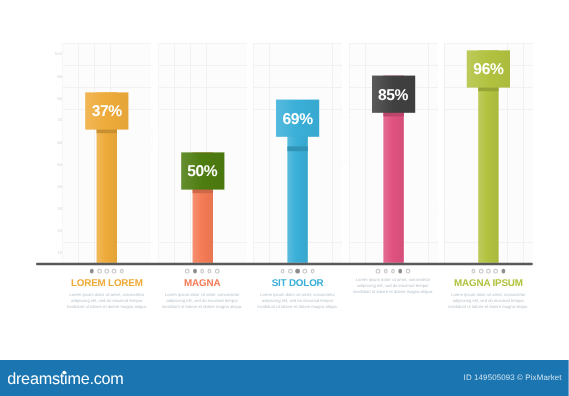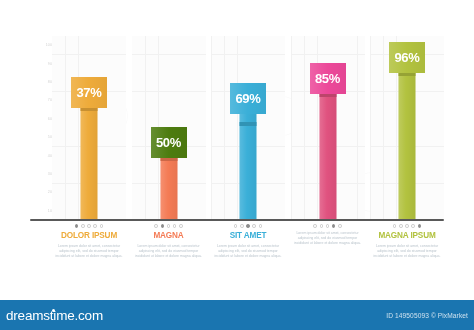--- a/index.html
+++ b/index.html
@@ -258,21 +258,21 @@
           <div class="stem" style="height: 126.96px; background-color: rgb(58, 175, 216);"></div>
           <div class="flag-fold" style="background-color: rgb(58, 175, 216); bottom: 92.96px;"></div>
           <div class="flag" style="background-color: rgb(58, 175, 216); bottom: 105px;">
             <div class="flag-face"></div>
             <span class="pct">69%</span>
           </div>
         </div>
         <div class="bar-group" style="left: 327.5px; bottom: 77px; width: 0px; height: 156.4px;">
           <div class="stem" style="height: 156.4px; background-color: rgb(224, 82, 127);"></div>
           <div class="flag-fold" style="background-color: rgb(224, 82, 127); bottom: 122.4px;"></div>
-          <div class="flag" style="background-color: #ec4899; bottom: 125.4px;">
+          <div class="flag" style="background-color: #404040; bottom: 125.4px;">
             <div class="flag-face"></div>
             <span class="pct">85%</span>
           </div>
         </div>
         <div class="bar-group" style="left: 407px; bottom: 77px; width: 0px; height: 176.64px;">
           <div class="stem" style="height: 176.64px; background-color: rgb(178, 194, 63);"></div>
           <div class="flag-fold" style="background-color: rgb(178, 194, 63); bottom: 142.64px;"></div>
           <div class="flag" style="background-color: rgb(178, 194, 63); bottom: 145.64px;">
             <div class="flag-face"></div>
             <span class="pct">96%</span>
@@ -284,21 +284,21 @@
 
     <div id="legends">
         <div class="legend" style="left: 52px; width: 74px;">
           <div class="dots">
             <div class="dot filled"></div>
             <div class="dot"></div>
             <div class="dot"></div>
             <div class="dot"></div>
             <div class="dot"></div>
           </div>
-          <div class="legend-title" style="color: rgb(238, 171, 58);">DOLOR IPSUM</div>
+          <div class="legend-title" style="color: rgb(238, 171, 58);">LOREM LOREM</div>
           <div class="legend-desc">Lorem ipsum dolor sit amet, consectetur adipiscing elit, sed do eiusmod tempor incididunt ut labore et dolore magna aliqua.</div>
         </div>
         <div class="legend" style="left: 131.5px; width: 74px;">
           <div class="dots">
             <div class="dot"></div>
             <div class="dot filled"></div>
             <div class="dot"></div>
             <div class="dot"></div>
             <div class="dot"></div>
           </div>
@@ -306,21 +306,21 @@
           <div class="legend-desc">Lorem ipsum dolor sit amet, consectetur adipiscing elit, sed do eiusmod tempor incididunt ut labore et dolore magna aliqua.</div>
         </div>
         <div class="legend" style="left: 211px; width: 74px;">
           <div class="dots">
             <div class="dot"></div>
             <div class="dot"></div>
             <div class="dot filled"></div>
             <div class="dot"></div>
             <div class="dot"></div>
           </div>
-          <div class="legend-title" style="color: rgb(58, 175, 216);">SIT AMET</div>
+          <div class="legend-title" style="color: rgb(58, 175, 216);">SIT DOLOR</div>
           <div class="legend-desc">Lorem ipsum dolor sit amet, consectetur adipiscing elit, sed do eiusmod tempor incididunt ut labore et dolore magna aliqua.</div>
         </div>
         <div class="legend" style="left: 290.5px; width: 74px;">
           <div class="dots">
             <div class="dot"></div>
             <div class="dot"></div>
             <div class="dot"></div>
             <div class="dot filled"></div>
             <div class="dot"></div>
           </div>

